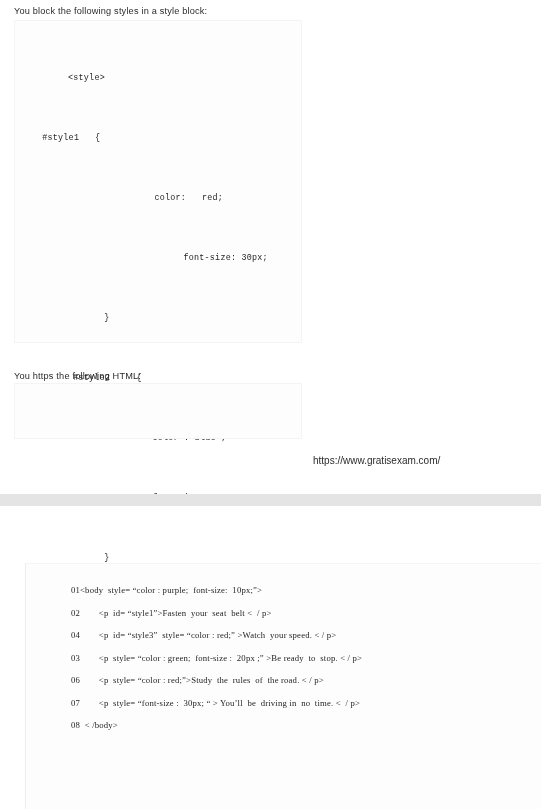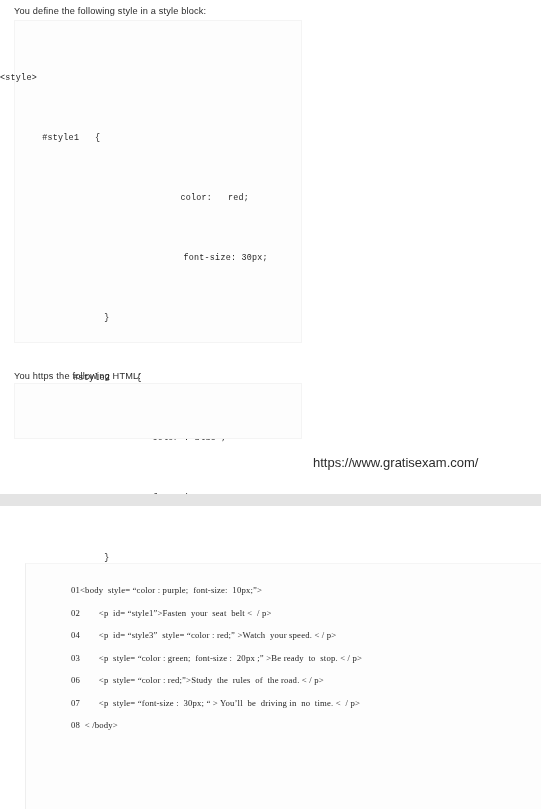--- a/index.html
+++ b/index.html
@@ -68,21 +68,21 @@
     height: 12px;
     background: #e4e4e4;
   }
 
   
   #source-url {
     position: absolute;
     left: 313px;
     top: 455px;
     font-family: "Liberation Sans", sans-serif;
-    font-size: 13px;
+    font-size: 10px;
     color: #2b2b2b;
     white-space: nowrap;
   }
 
   
   #html-code-panel {
     position: absolute;
     left: 25px;
     top: 563px;
     width: 516px;
@@ -109,26 +109,26 @@
     white-space: pre-wrap;
     line-height: 12.5px;
   }
   #html-code-listing .row:last-child { margin-bottom: 0; }
 </style>
 </head>
 <body>
 
 <div class="scan-panel" style="left:14px; top:20px; width:288px; height:323px;"></div>
 
-<div class="prose" style="left:14px; top:5px;">You define the following style in a style block:</div>
+<div class="prose" style="left:14px; top:5px;">You block the following styles in a style block:</div>
 
 <div id="style-listing" class="code-mono">
-  <span class="cl" style="">&lt;style&gt;</span>
+  <span class="cl" style="padding-left:68px;">&lt;style&gt;</span>
   <span class="cl" style="">        #style1   {</span>
-  <span class="cl" style="padding-left:96px;">                color:   red;</span>
+  <span class="cl" style="padding-left:70px;">                color:   red;</span>
   <span class="cl" style="padding-left:99px;">                font-size: 30px;</span>
   <span class="cl" style="padding-left:62px;">        }</span>
   <span class="cl" style="padding-left:31px;">        #style2     {</span>
   <span class="cl" style="padding-left:68px;">                color : blue ;</span>
   <span class="cl" style="padding-left:68px;">                font-size : 40px;</span>
   <span class="cl" style="padding-left:62px;">        }</span>
   <span class="cl" style="padding-left:62px;">        #style3    {</span>
   <span class="cl" style="padding-left:68px;">                 color : green</span>
   <span class="cl" style="padding-left:68px;">                 font-size : 20px;</span>
   <span class="cl" style="padding-left:62px;">        }</span>

